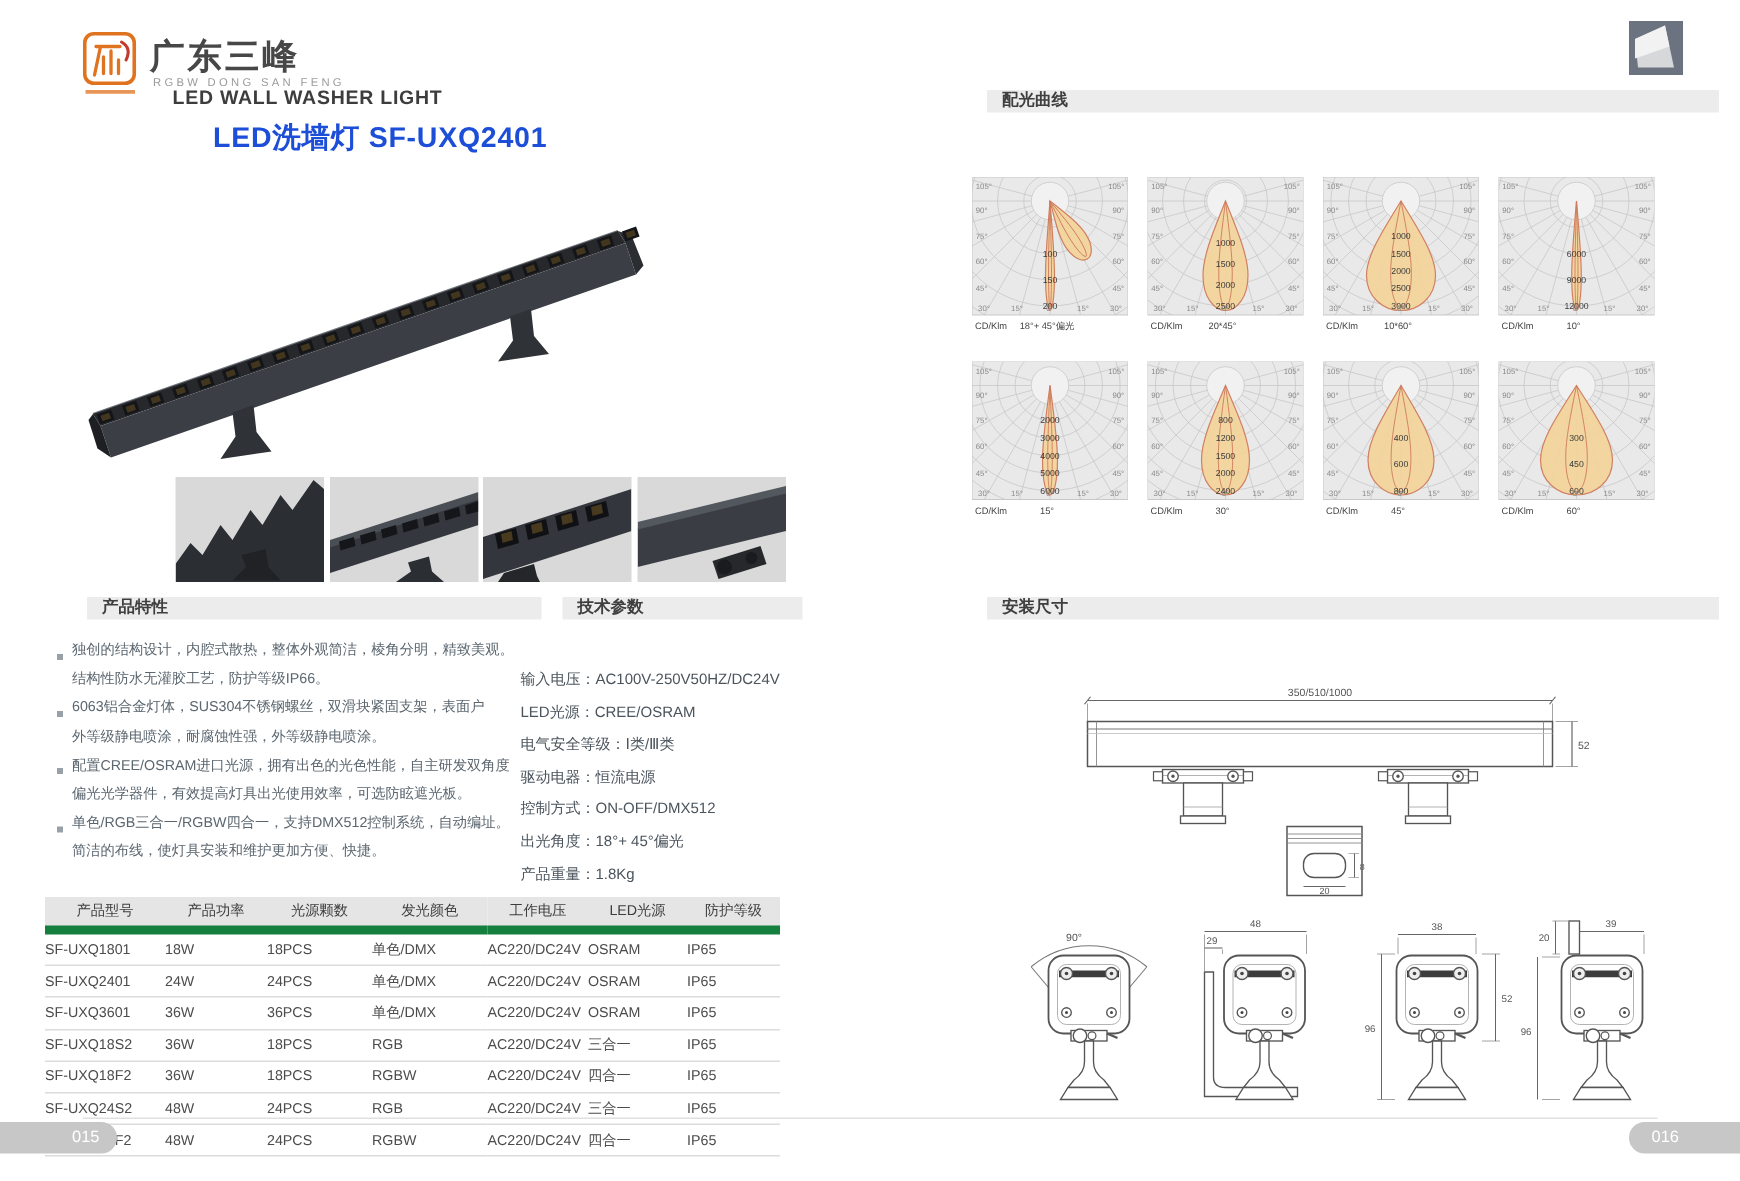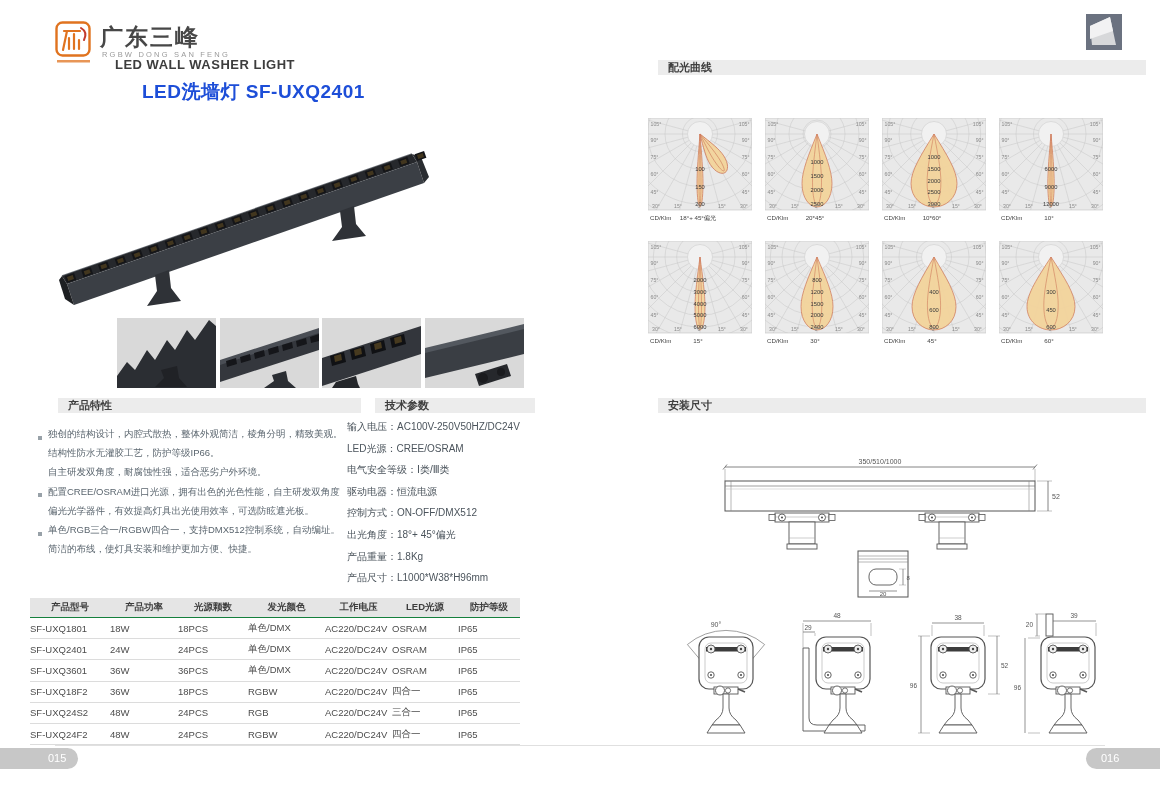--- a/index.html
+++ b/index.html
@@ -15,26 +15,26 @@
   .secbar{height:15px;background:#ececec;font-size:11px;font-weight:700;color:#3f3f3f;
           line-height:15px;padding-left:10px;box-sizing:border-box;margin-left:28px;}
   
   #charts{left:648px;top:118px;display:grid;grid-template-columns:repeat(4,104px);
           column-gap:13px;row-gap:19px;}
   
   #features-list{left:38px;top:424px;width:305px;font-size:9.5px;color:#5b666f;}
   .fline{display:flex;align-items:center;line-height:19.2px;}
   .fbul{width:4px;height:4px;background:#98a1a8;margin:8px 6px 0 0;flex:none;}
   .fbul.hidden{visibility:hidden;}
-  #specs-list{left:347px;top:416px;width:200px;font-size:10px;color:#4b545c;}
+  #specs-list{left:347px;top:443px;width:200px;font-size:10px;color:#4b545c;}
   .sline{line-height:21.6px;white-space:nowrap;}
   
   #spec-table{left:30px;top:598px;border-collapse:collapse;width:490px;font-size:9.5px;}
-  #spec-table th{background:#e5e5e5;font-weight:700;color:#3d3d3d;padding:3px 0;
-                 border-bottom:1px solid #15803d;text-align:center;}
+  #spec-table th{background:#e5e5e5;font-weight:400;color:#3d3d3d;padding:3px 0;
+                 border-bottom:6px solid #15803d;text-align:center;}
   #spec-table td{padding:3.6px 0;border-bottom:1px solid #dcdcdc;color:#4c4c4c;text-align:left;}
   
   #thumbs{left:117px;top:318px;display:flex;gap:3.5px;}
   .thumb{width:99px;height:70px;background:#d9d9d9;overflow:hidden;}
   
   .footer-line{left:55px;right:55px;top:745px;height:1px;background:#e0e0e0;}
   .pill{top:748px;height:21px;background:#c7c7c7;color:#fff;font-size:11px;line-height:21px;}
   .pill-left{left:0;width:78px;border-radius:0 11px 11px 0;text-align:right;padding-right:15px;box-sizing:border-box;padding-left:48px;}
   .pill-right{right:0;width:74px;border-radius:11px 0 0 11px;text-align:left;padding-left:15px;box-sizing:border-box;}
   svg text{font-family:"Liberation Sans","DejaVu Sans",sans-serif;}
@@ -673,22 +673,26 @@
   <div class="abs" id="features-list">
       <div class="fline">
         <span class="fbul"></span>
         <span>独创的结构设计，内腔式散热，整体外观简洁，棱角分明，精致美观。</span>
       </div>
       <div class="fline">
         <span class="fbul hidden"></span>
         <span>结构性防水无灌胶工艺，防护等级IP66。</span>
       </div>
       <div class="fline">
+        <span class="fbul"></span>
+        <span>6063铝合金灯体，SUS304不锈钢螺丝，双滑块紧固支架，表面户</span>
+      </div>
+      <div class="fline">
         <span class="fbul hidden"></span>
-        <span>自主研发双角度，耐腐蚀性强，适合恶劣户外环境。</span>
+        <span>外等级静电喷涂，耐腐蚀性强，外等级静电喷涂。</span>
       </div>
       <div class="fline">
         <span class="fbul"></span>
         <span>配置CREE/OSRAM进口光源，拥有出色的光色性能，自主研发双角度</span>
       </div>
       <div class="fline">
         <span class="fbul hidden"></span>
         <span>偏光光学器件，有效提高灯具出光使用效率，可选防眩遮光板。</span>
       </div>
       <div class="fline">
@@ -754,20 +758,29 @@
         <tr>
           <td>SF-UXQ3601</td>
           <td>36W</td>
           <td>36PCS</td>
           <td>单色/DMX</td>
           <td>AC220/DC24V</td>
           <td>OSRAM</td>
           <td>IP65</td>
         </tr>
         <tr>
+          <td>SF-UXQ18S2</td>
+          <td>36W</td>
+          <td>18PCS</td>
+          <td>RGB</td>
+          <td>AC220/DC24V</td>
+          <td>三合一</td>
+          <td>IP65</td>
+        </tr>
+        <tr>
           <td>SF-UXQ18F2</td>
           <td>36W</td>
           <td>18PCS</td>
           <td>RGBW</td>
           <td>AC220/DC24V</td>
           <td>四合一</td>
           <td>IP65</td>
         </tr>
         <tr>
           <td>SF-UXQ24S2</td>

